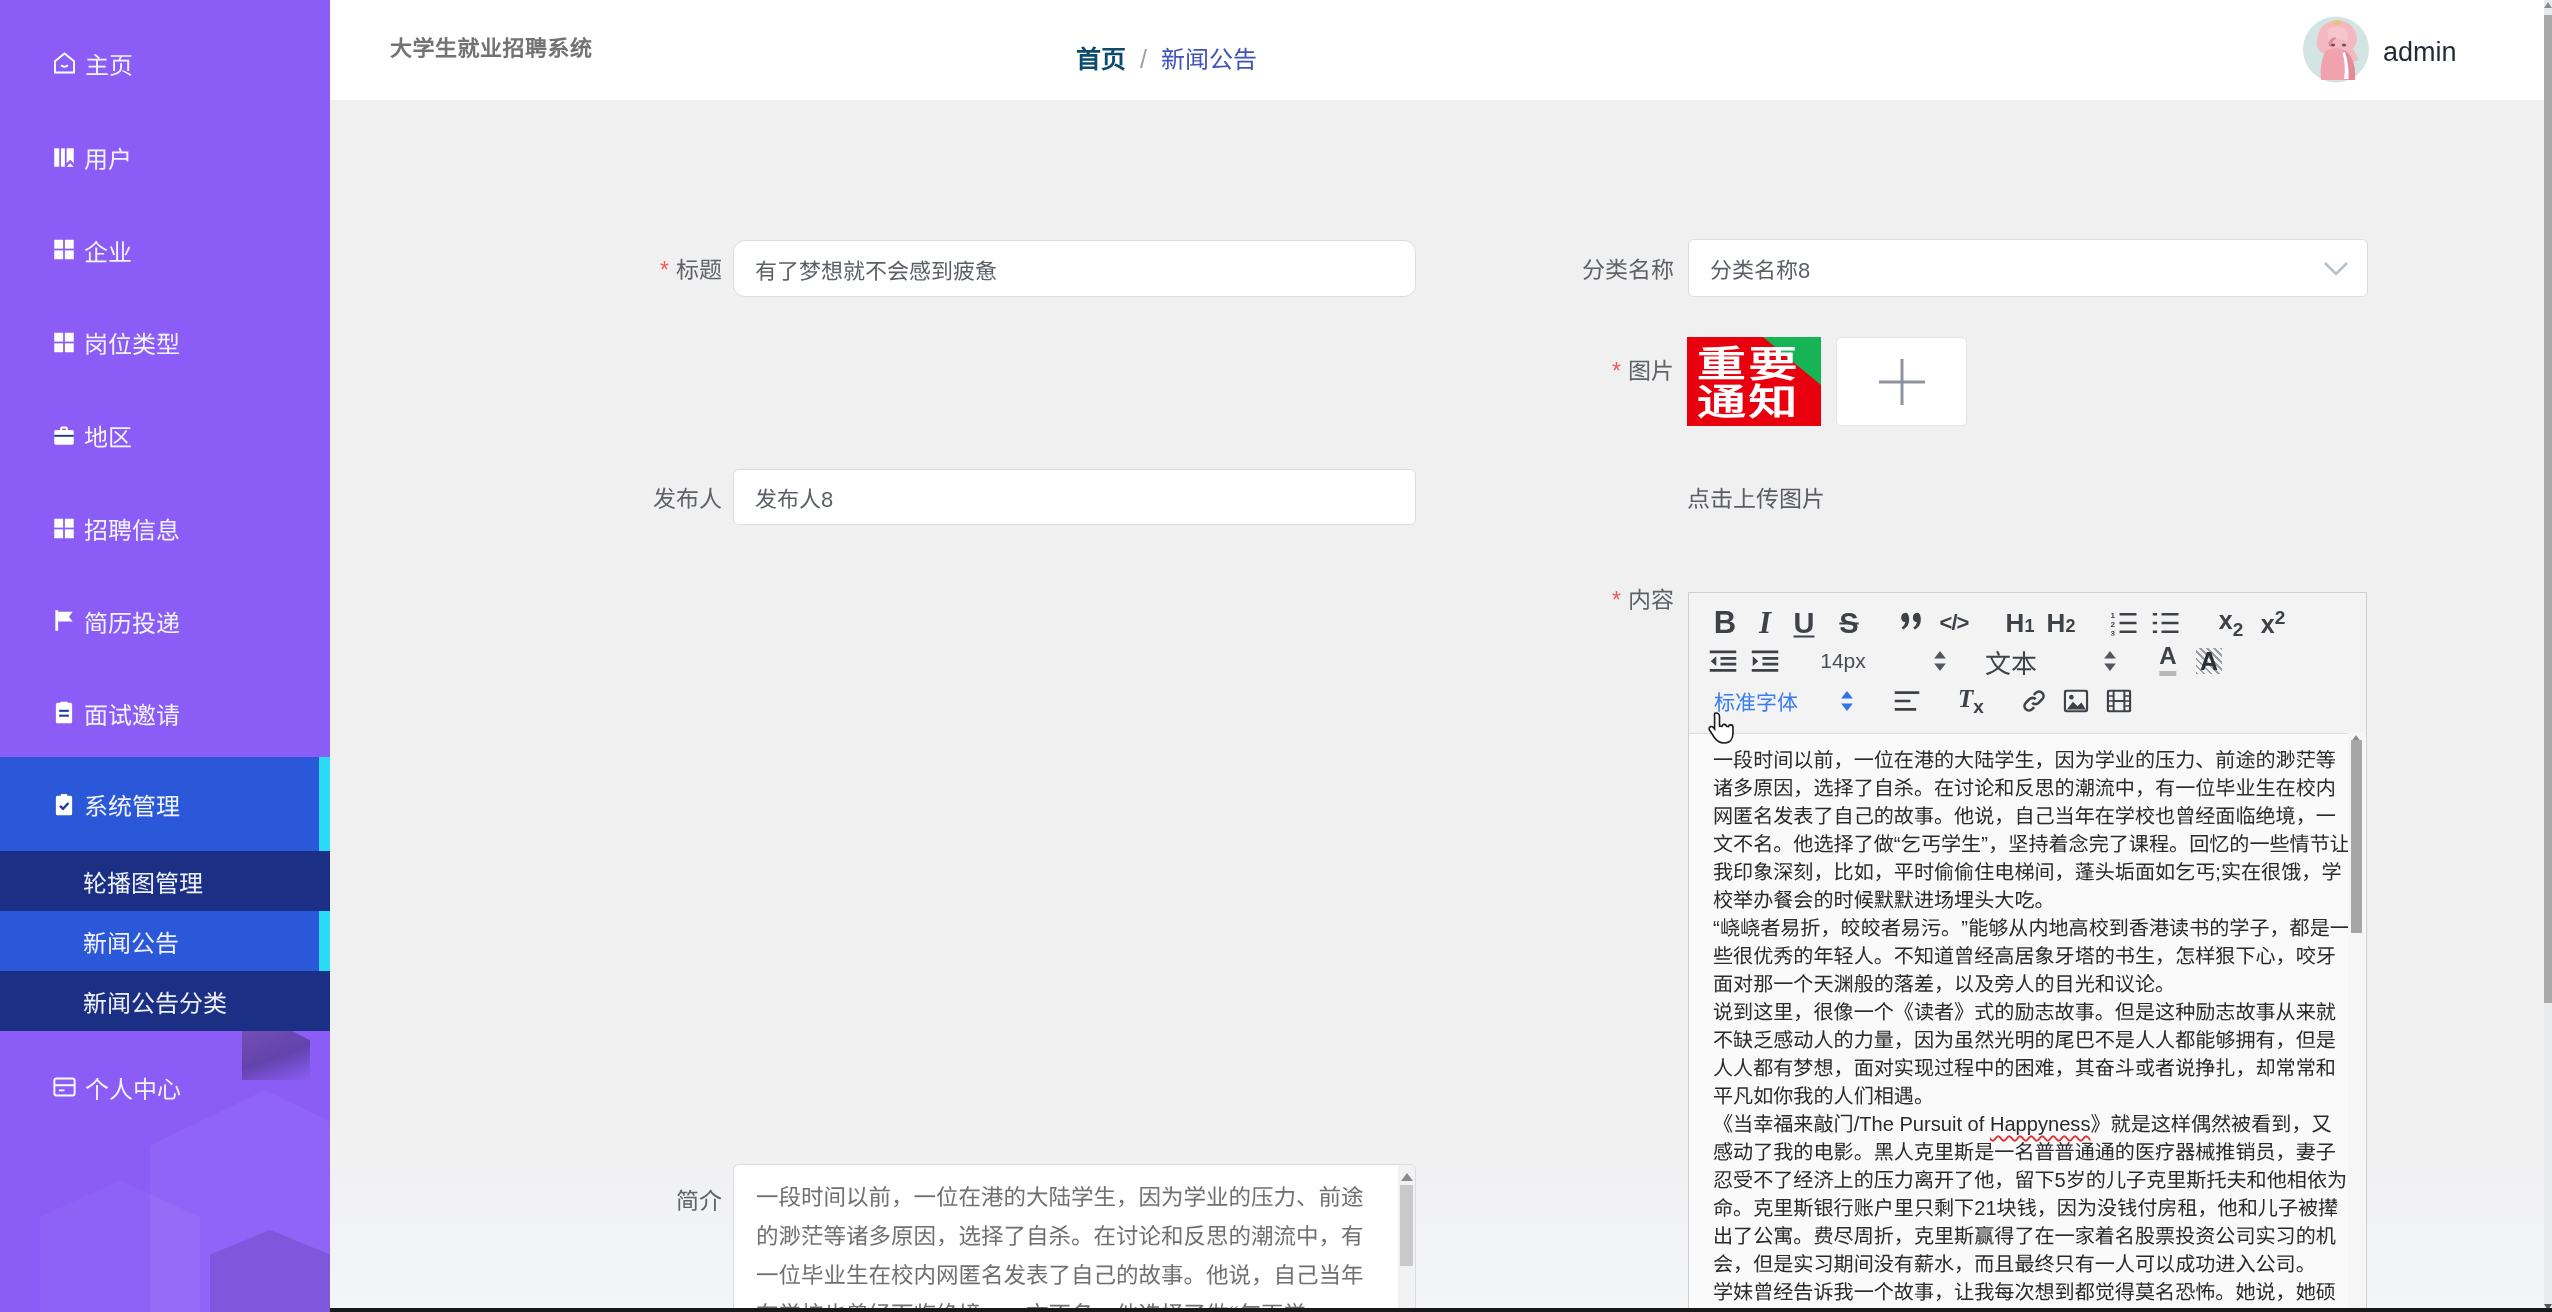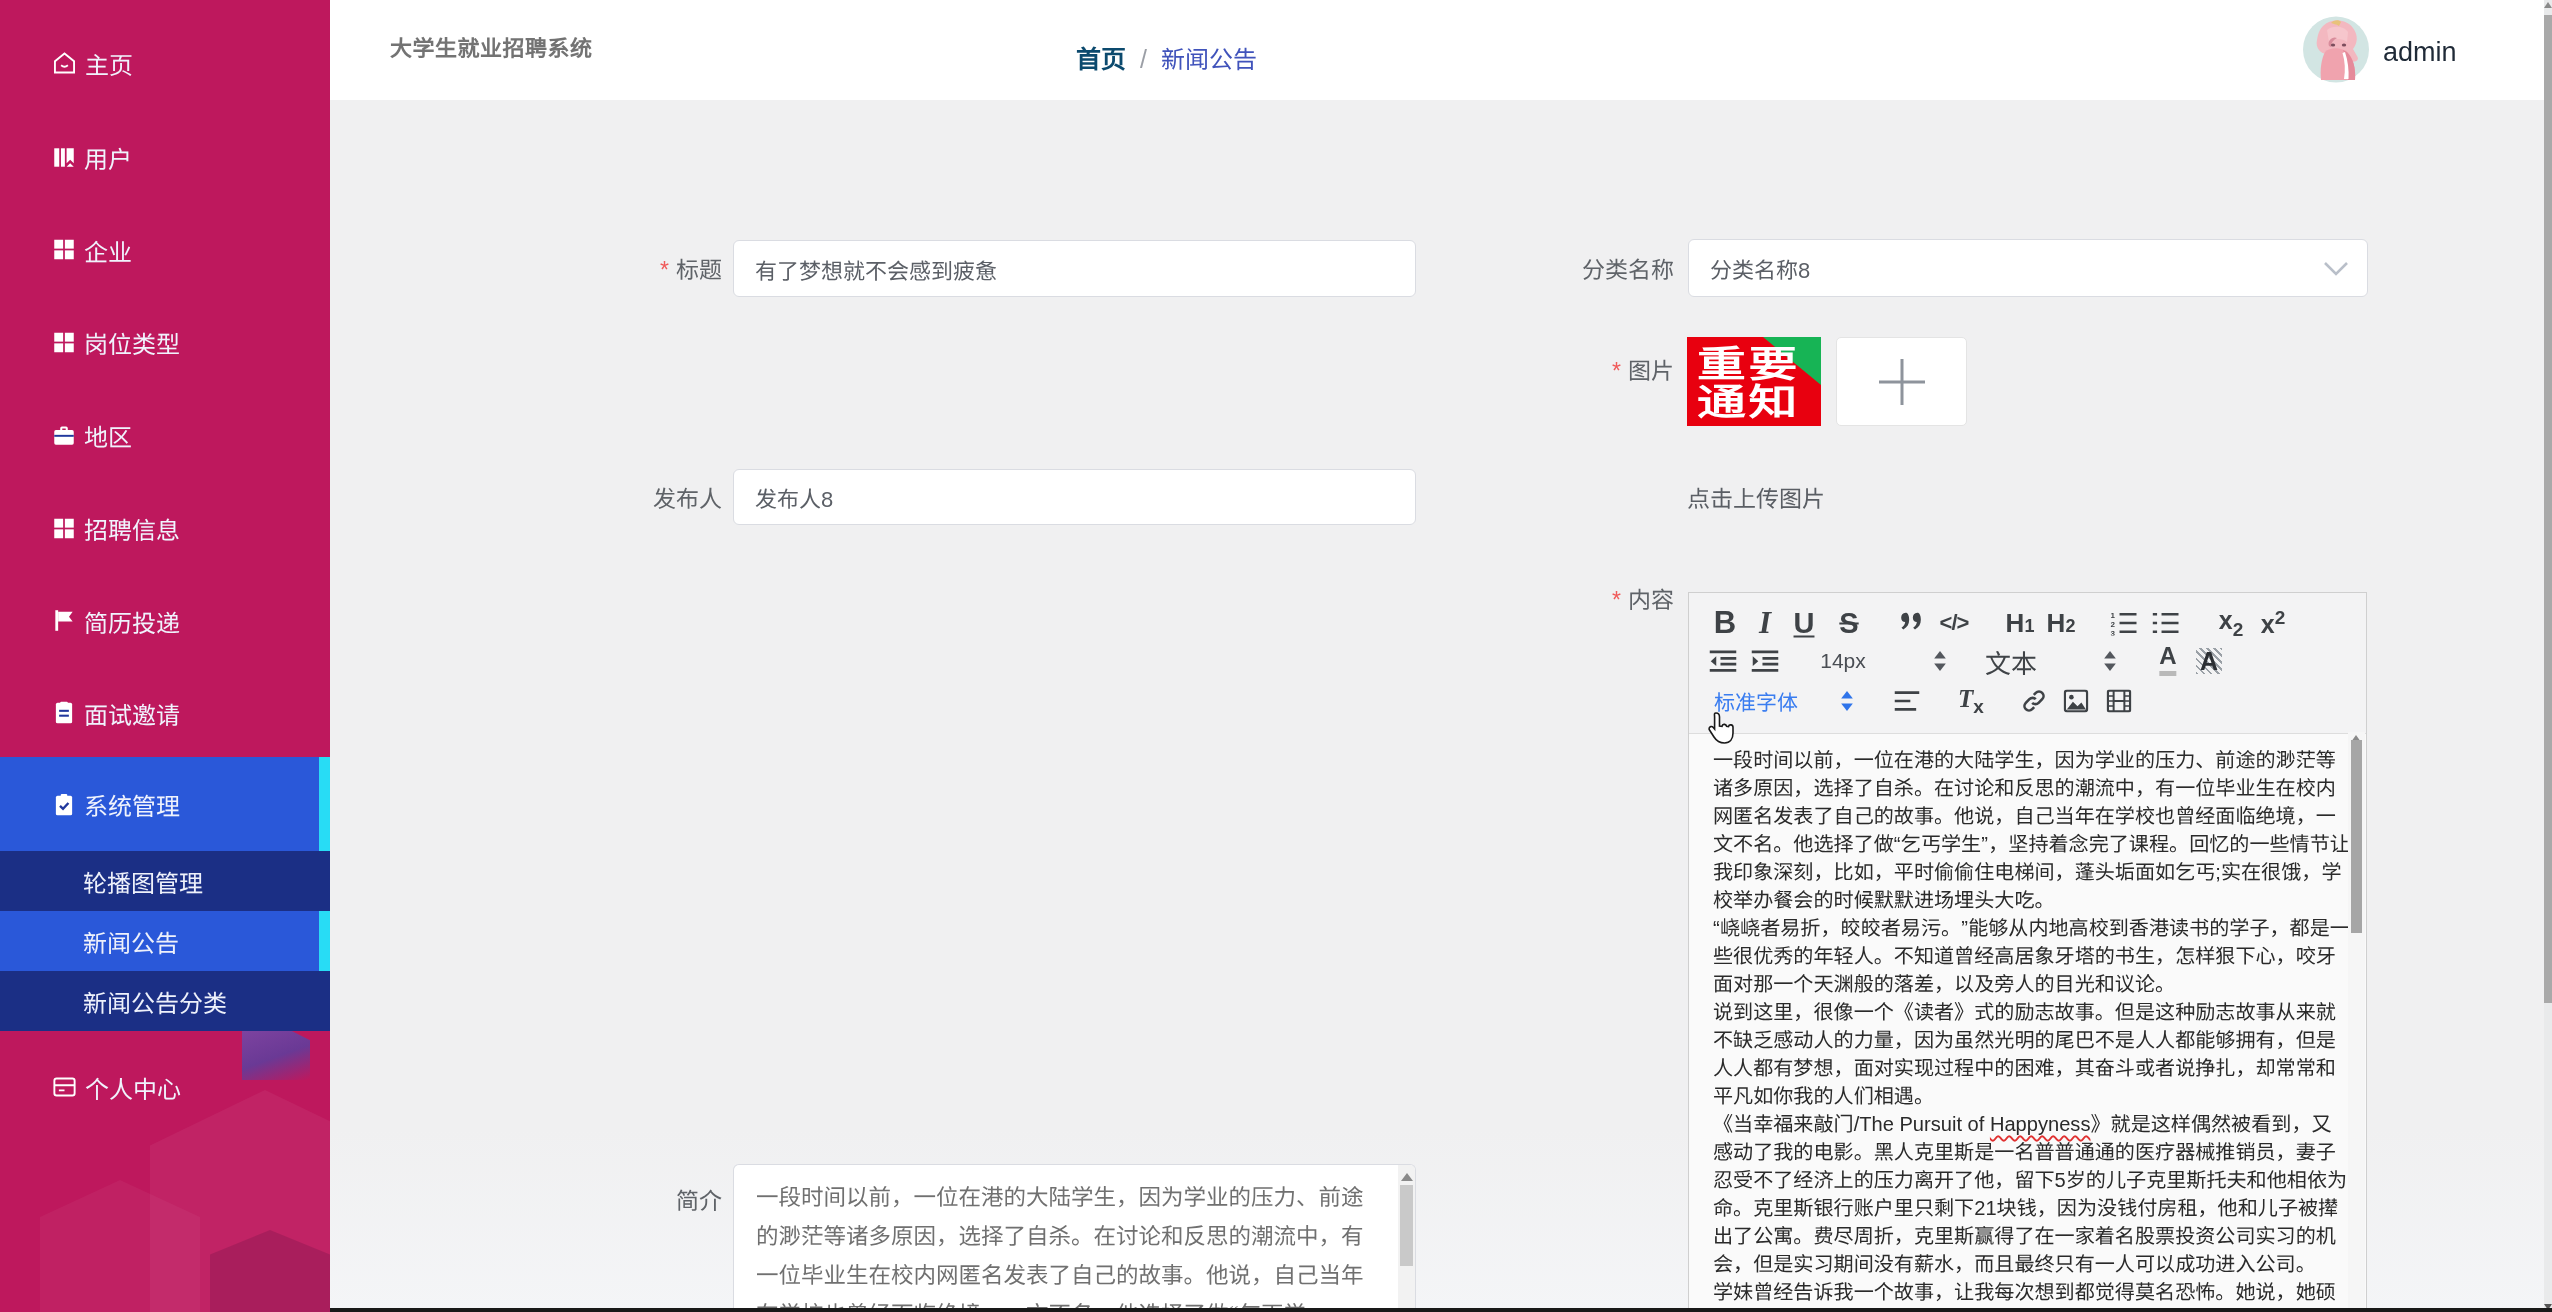--- a/index.html
+++ b/index.html
@@ -3,21 +3,21 @@
 <meta charset="utf-8">
 <style>
   * { margin:0; padding:0; box-sizing:border-box; }
   html,body { width:2552px; height:1312px; overflow:hidden; }
   body { font-family:"Liberation Sans", sans-serif; position:relative; background:#f1f1f2; }
   #page { position:absolute; inset:0; }
   
   #header { position:absolute; left:330px; top:0; right:0; height:100px; background:#ffffff; }
   #content { position:absolute; left:330px; top:100px; right:0; bottom:0;
              background:linear-gradient(#f0f0f1 85%, #f4f5f7); }
-  #sidebar { position:absolute; left:0; top:0; width:330px; height:1312px; background:#be185d; overflow:hidden;text-decoration:underline; }
+  #sidebar { position:absolute; left:0; top:0; width:330px; height:1312px; background:#8b5cf6; overflow:hidden;text-decoration:underline; }
   
   .mi { position:absolute; left:51px; display:flex; align-items:center; gap:7px;
         color:#f0f3fd; font-size:24px; transform:translateY(-50%); white-space:nowrap; }
   .mi svg { flex:0 0 auto; }
   .row { position:absolute; left:0; width:330px; }
   .row.dark { background:#1b2f85; }
   .row.act  { background:#2a58d9; }
   .cy { position:absolute; right:0; width:11px; background:#28dcf5; }
   .smi { position:absolute; left:83px; color:#eef1fb; font-size:24px; transform:translateY(-50%); }
   
@@ -160,21 +160,21 @@
           <rect x="3" y="4.5" width="18" height="15" rx="2"></rect>
           <path d="M3 10.5 H21"></path>
           <path d="M7 15 h5" stroke-width="1.6"></path>
         </svg>
       <span>个人中心</span>
       </div>
   </div>
   <div id="formlayer">
 
     <div class="lbl" style="left:522px;top:268px;width:200px;text-align:right;"><span class="req">*</span>标题</div>
-    <div class="ibox" style="left:733px;top:240px;width:683px;height:57px;">有了梦想就不会感到疲惫</div>
+    <div class="ibox" style="left:733px;top:240px;width:683px;height:57px;border-radius:12px;">有了梦想就不会感到疲惫</div>
     <div class="lbl" style="left:522px;top:497px;width:200px;text-align:right;">发布人</div>
     <div class="ibox" style="left:733px;top:469px;width:683px;height:56px;">发布人8</div>
 
     <div class="lbl" style="left:1474px;top:268px;width:200px;text-align:right;">分类名称</div>
     <div class="ibox" style="left:1688px;top:239px;width:680px;height:58px;">分类名称8
       <svg style="position:absolute;right:18px;top:21px;" width="26" height="16" viewBox="0 0 26 16" fill="none" stroke="#b9bfc9" stroke-width="2.6">
           <path d="M2 2 L13 13 L24 2"></path>
         </svg>
     </div>
     <div class="lbl" style="left:1474px;top:369px;width:200px;text-align:right;"><span class="req">*</span>图片</div>

